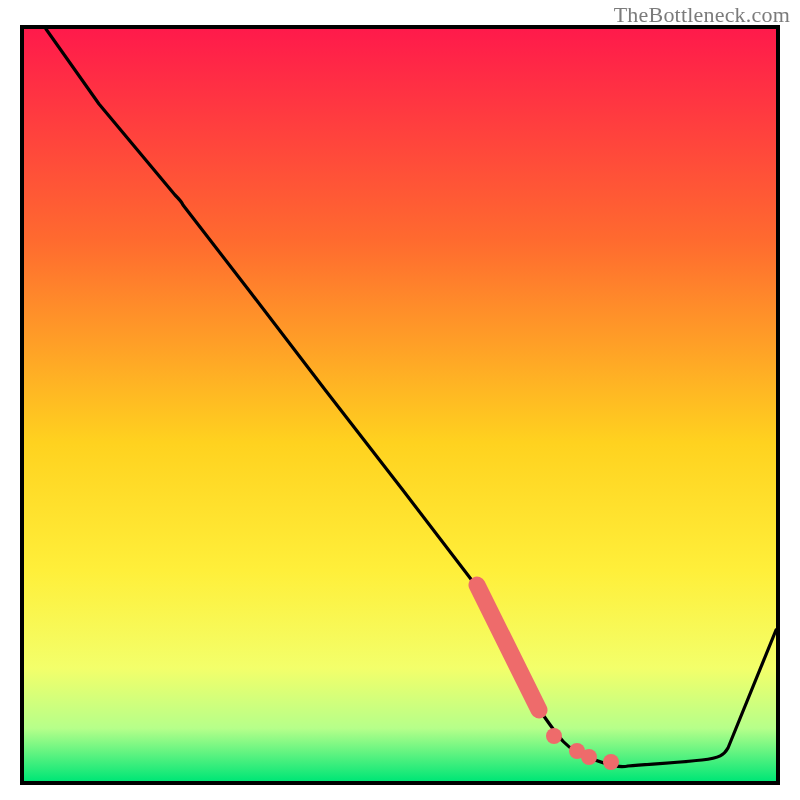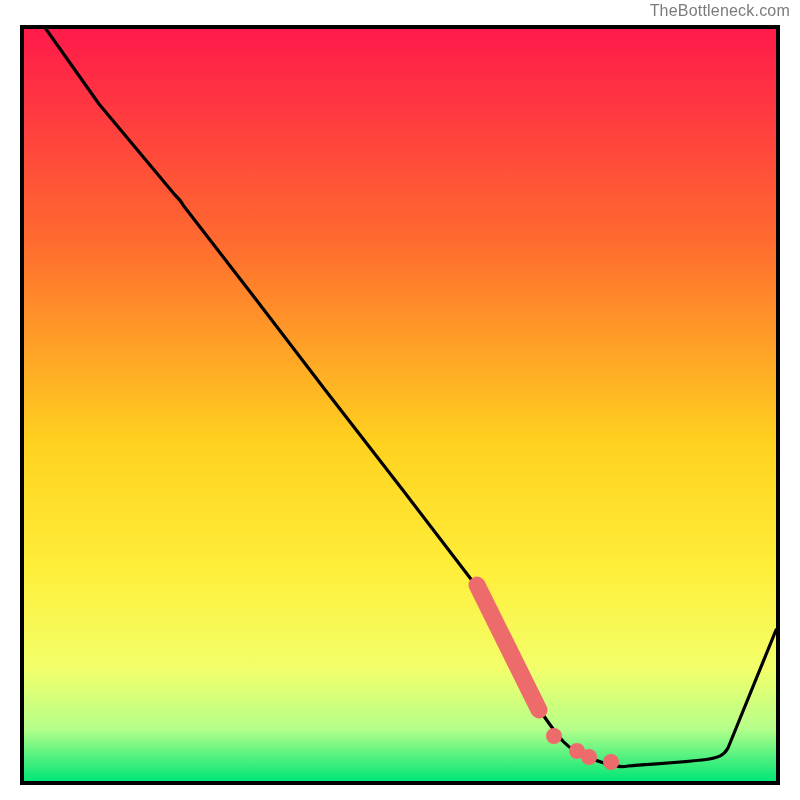--- a/index.html
+++ b/index.html
@@ -12,24 +12,25 @@
   }
   .chart-wrap {
     position: relative;
     width: 800px;
     height: 800px;
   }
   .attribution {
     position: absolute;
     top: 2px;
     right: 10px;
-    font-size: 16px;
+    font-size: 22px;
     font-weight: 500;
     color: #7b7b7b;
     letter-spacing: 0.2px;
+    font-family: Liberation Serif, serif;
   }
   svg.plot {
     position: absolute;
     left: 0;
     top: 0;
   }
 </style>
 </head>
 <body>
 

